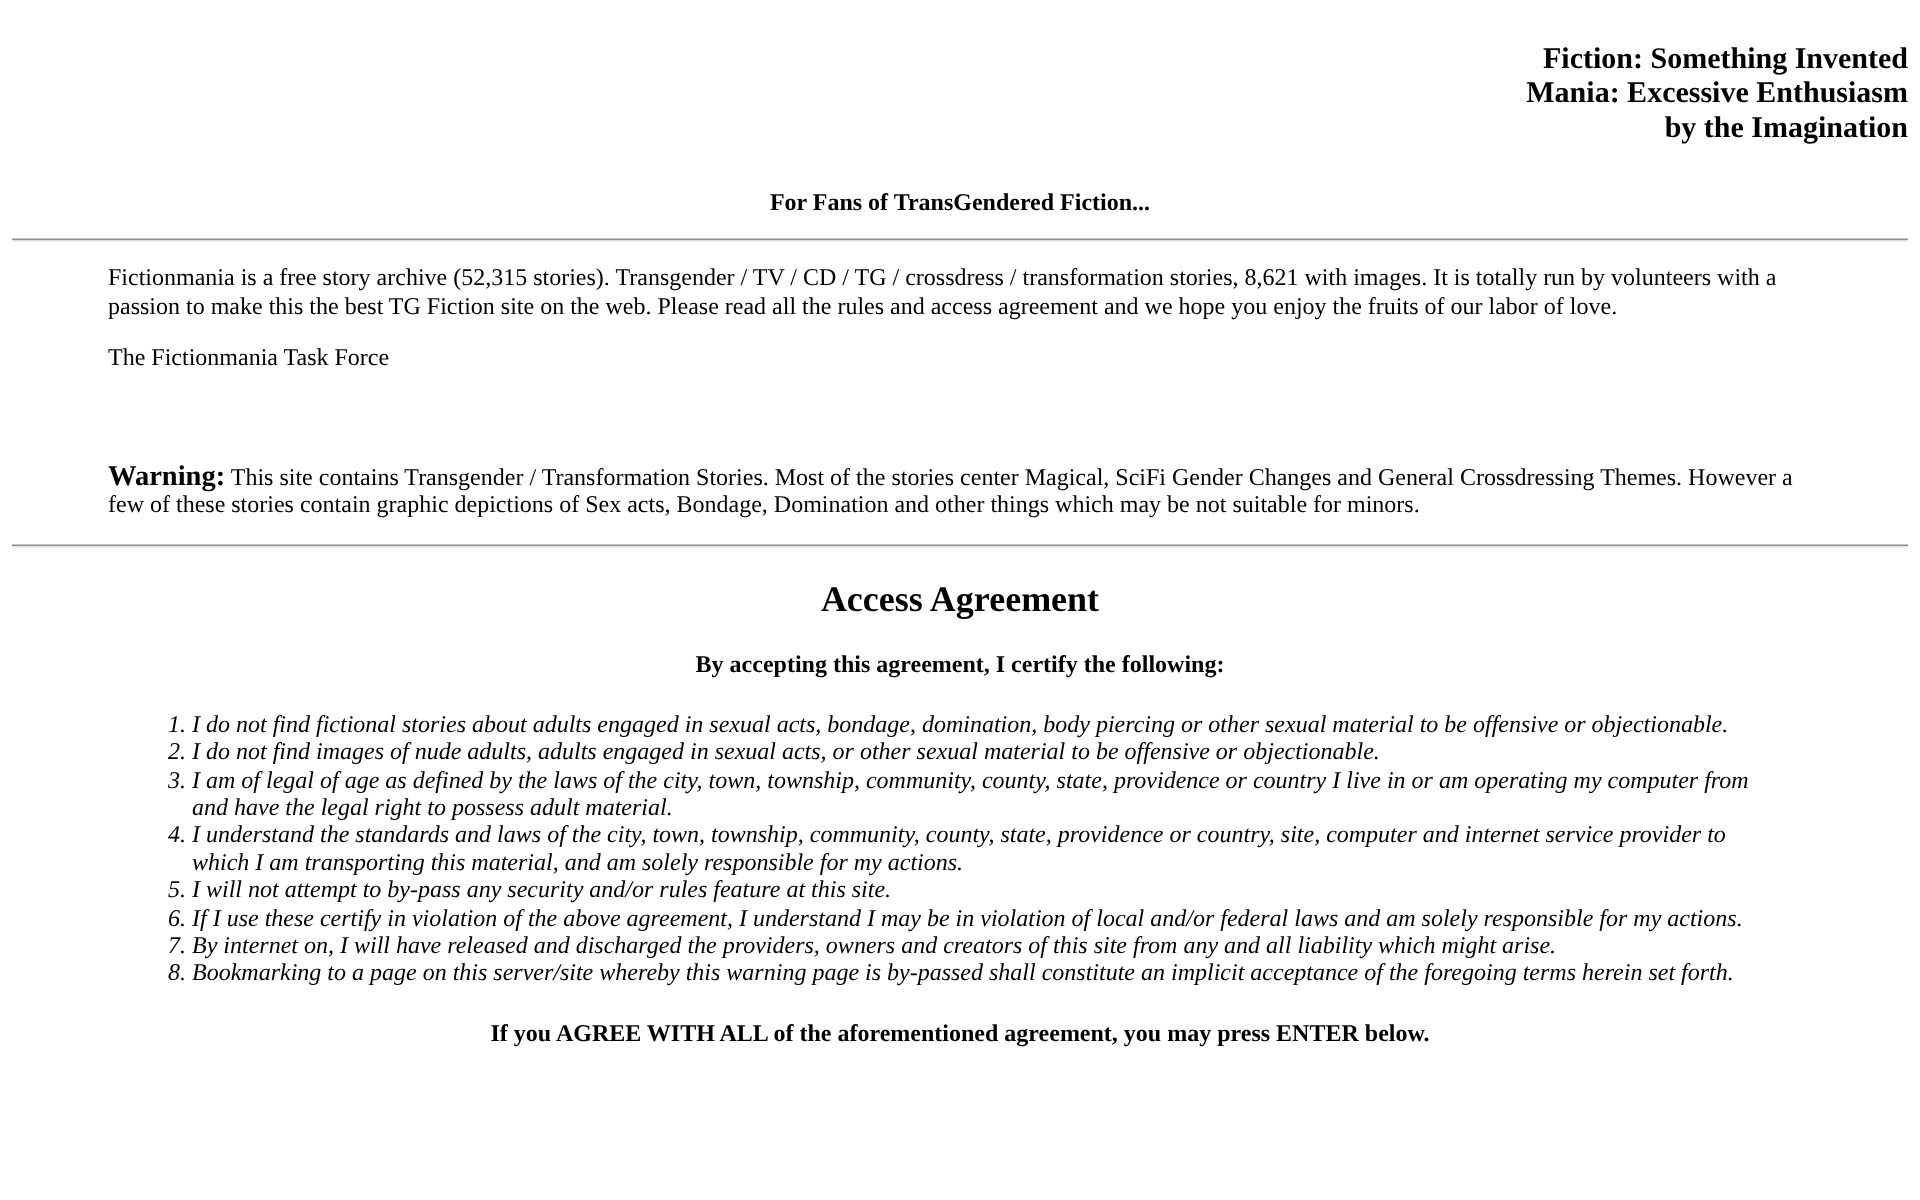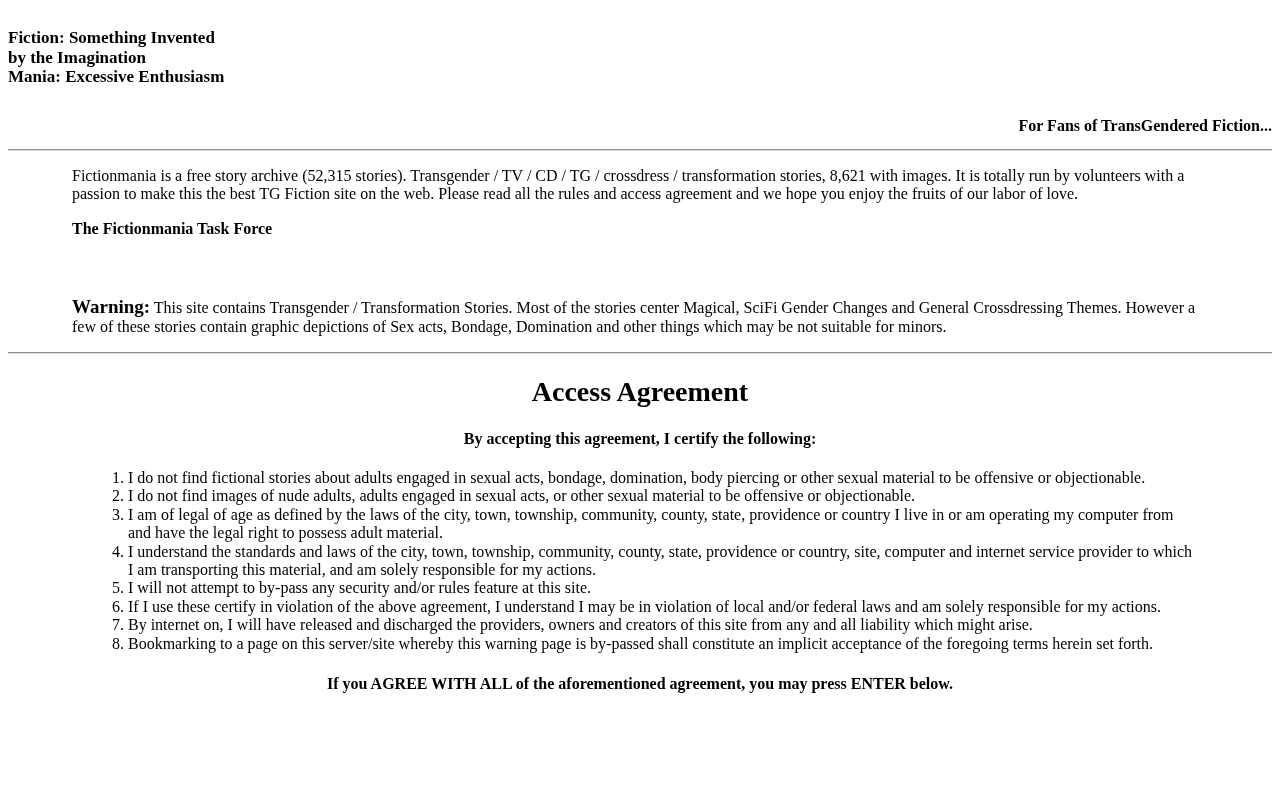--- a/index.html
+++ b/index.html
@@ -13,72 +13,73 @@
     line-height: 1.15;
   }
   h1.site-title {
     text-align: center;
     font-size: 34px;
     font-weight: bold;
     margin: 22px 0 20px 0;
     letter-spacing: 0.5px;
   }
   h2.site-subtitle {
-    text-align: left;
-    font-size: 17px;
+    text-align: right;
+    font-size: 20px;
     font-weight: bold;
     margin: 20px 0;
   }
   h2.site-subtitle .line { display: block; }
   h4.center-bold {
     text-align: center;
     font-size: 16px;
     font-weight: bold;
     margin: 21px 0;
   }
-  h4.tagline { margin-top: 30px; margin-bottom: 14px; text-align: right; }
+  h4.tagline { margin-top: 30px; margin-bottom: 14px; }
   hr.rule {
     border: none;
     border-top: 1px solid #8c8c8c;
     border-bottom: 1px solid #dedede;
     height: 0;
     margin: 8px 0;
   }
   section.indent { margin: 0 64px; }
   section.indent p { margin: 16px 0; }
-  p.bold { font-weight: bold; }
+  p.bold { font-weight: normal; }
   p.warning-para { margin-top: 58px !important; }
   .warning-label {
     font-weight: bold;
     font-size: 19px;
   }
   h2.agreement-heading {
     text-align: center;
-    font-size: 28px;
+    font-size: 24px;
     font-weight: bold;
     margin: 22px 0 20px 0;
   }
   ol.agreement-list {
     margin: 16px 80px 16px 80px;
     padding-left: 40px;
+    font-style: italic;
   }
   ol.agreement-list li { margin: 0; }
   h4.agreement-footer { margin-top: 22px; }
 </style>
 </head>
 <body>
 
 <main>
 
   <header>
 
     <h2 class="site-subtitle">
       <span class="line">Fiction: Something Invented</span>
+      <span class="line">Mania: Excessive Enthusiasm</span>
       <span class="line">by the Imagination</span>
-      <span class="line">Mania: Excessive Enthusiasm</span>
     </h2>
 
     <h4 class="center-bold tagline">For Fans of TransGendered Fiction...</h4>
   </header>
 
   <hr class="rule">
 
   <section class="indent">
     <p>Fictionmania is a free story archive (52,315 stories). Transgender / TV / CD / TG / crossdress / transformation stories, 8,621 with images. It is totally run by volunteers with a passion to make this the best TG Fiction site on the web. Please read all the rules and access agreement and we hope you enjoy the fruits of our labor of love.</p>
 

